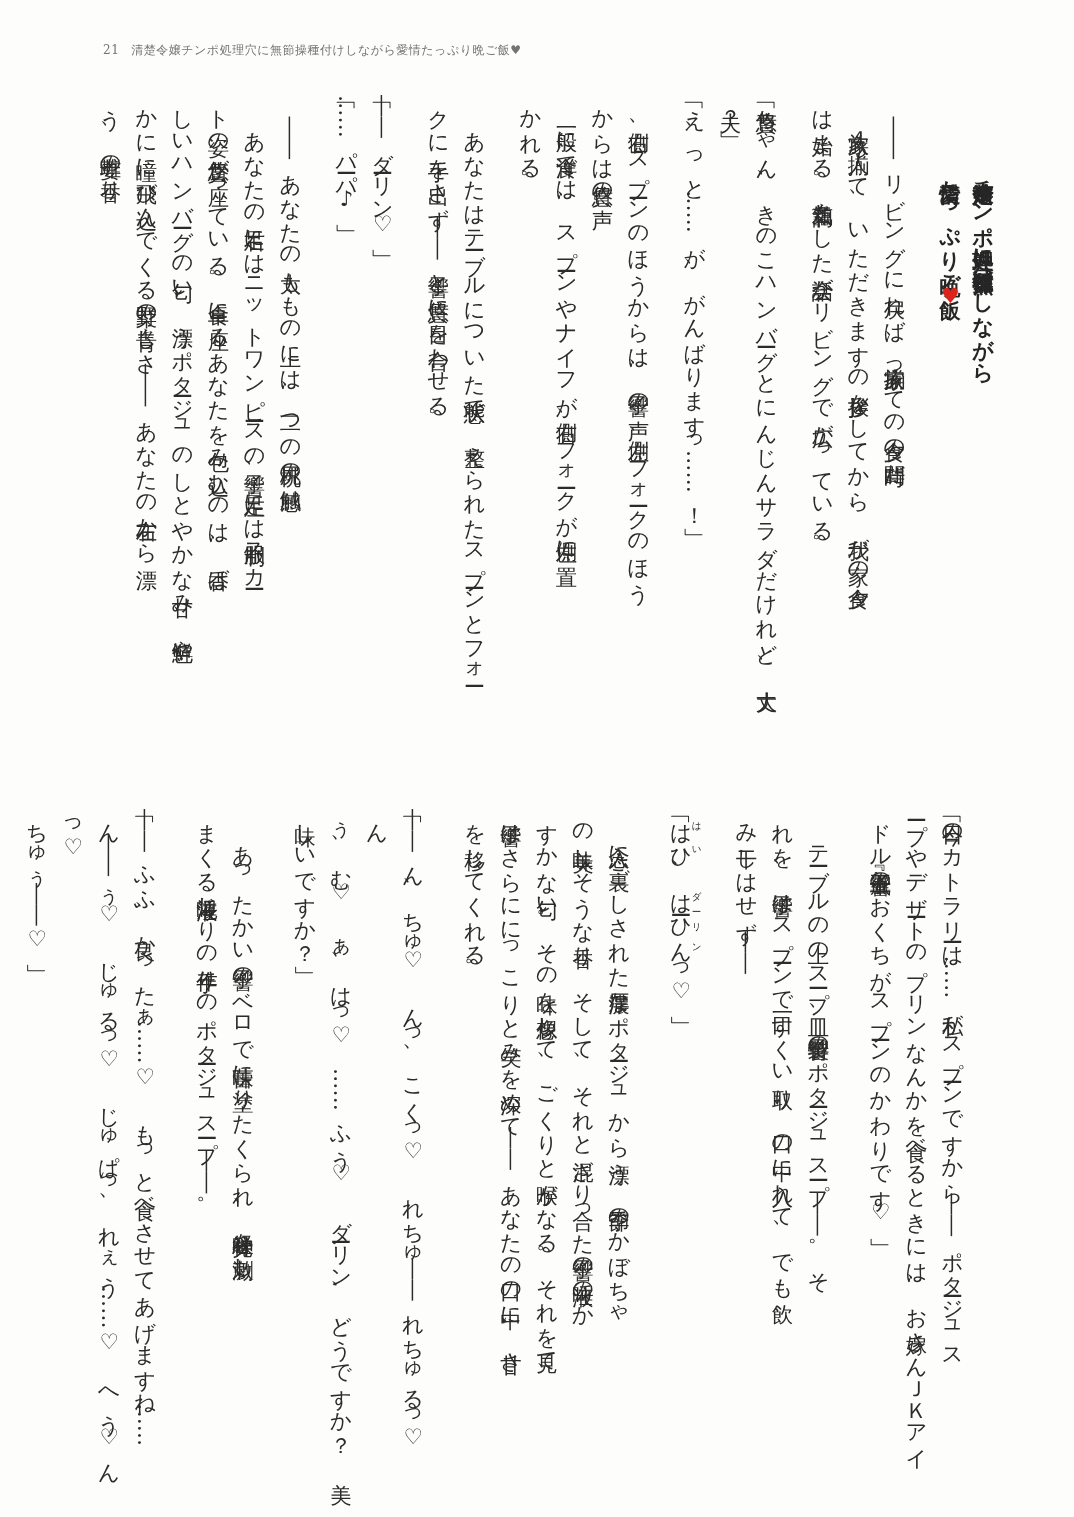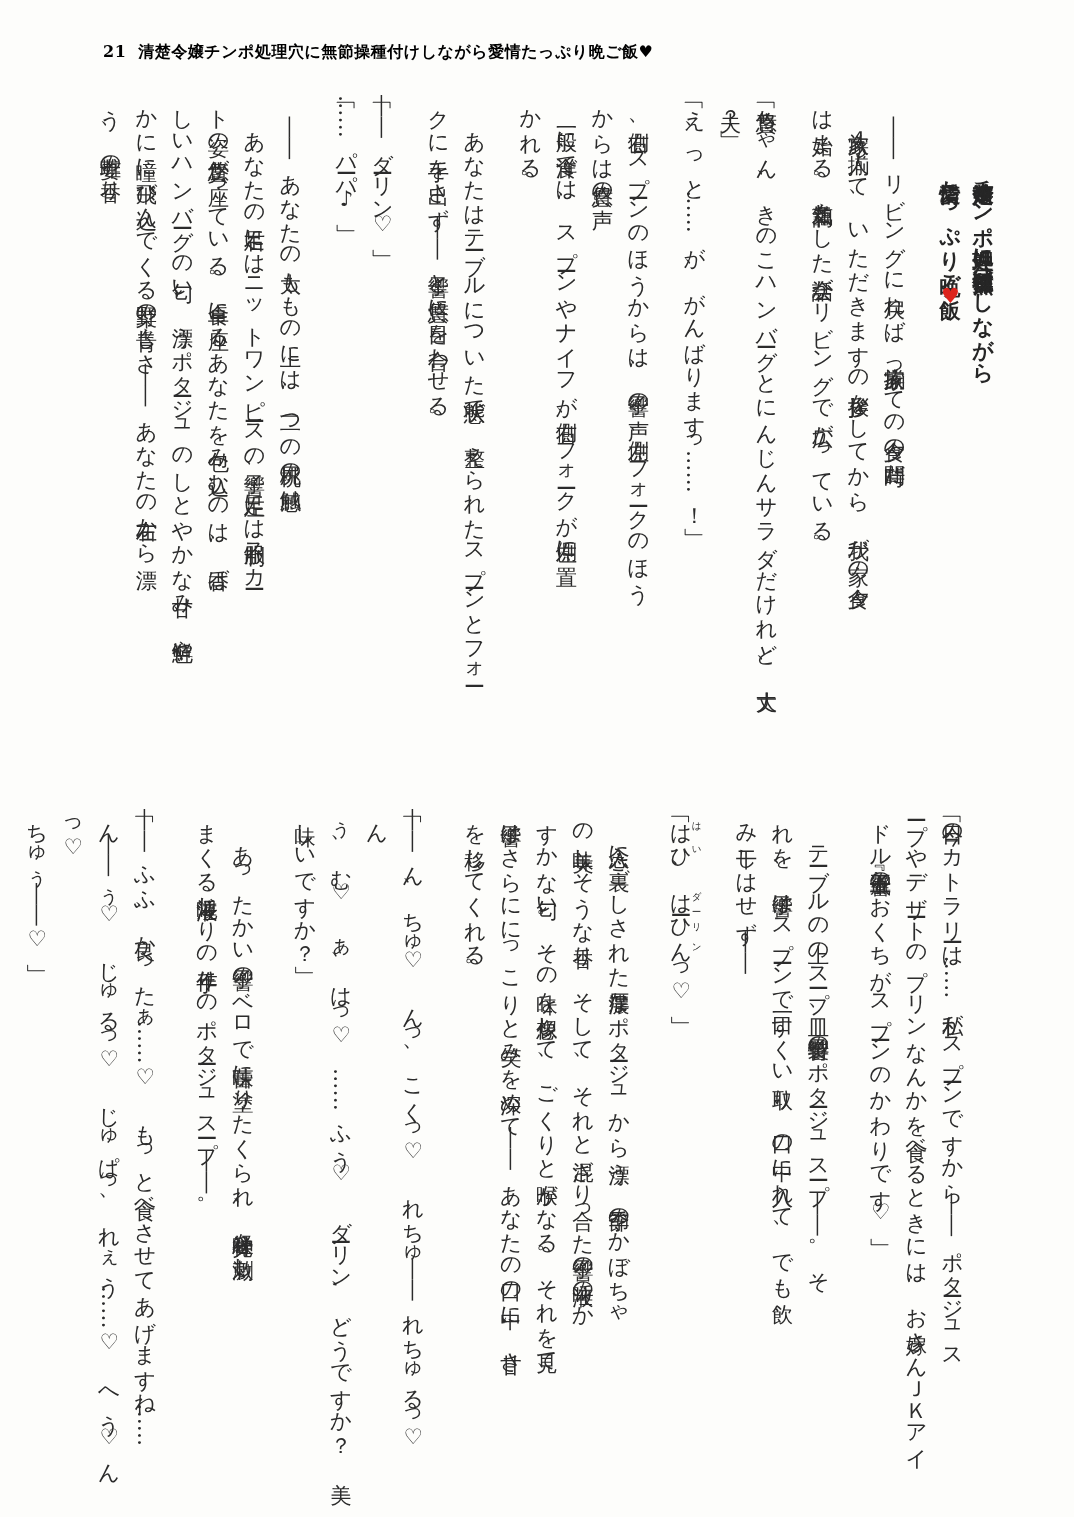--- a/index.html
+++ b/index.html
@@ -4,21 +4,21 @@
 <style>
   html,body{margin:0;padding:0;}
   body{
     width:1074px;height:1517px;position:relative;overflow:hidden;
     background:#fdfdfb;color:#2b2b2b;
     font-family:"DejaVu Serif","Liberation Serif",serif;
   }
   
   .page-header{
     position:absolute;left:103px;top:42px;
-    font-size:16px;letter-spacing:.5px;color:#000000;white-space:nowrap;font-weight:bold;
+    font-size:12px;letter-spacing:.5px;color:#737373;white-space:nowrap;
   }
   .page-header .pgnum{margin-right:12px;}
   
   .title-block{
     position:absolute;top:167px;right:74px;height:470px;
     writing-mode:vertical-rl;text-orientation:mixed;
     font-size:21px;line-height:33px;letter-spacing:-0.5px;
     font-weight:600;color:#262626;white-space:nowrap;
   }
   .title-line{display:block;}

